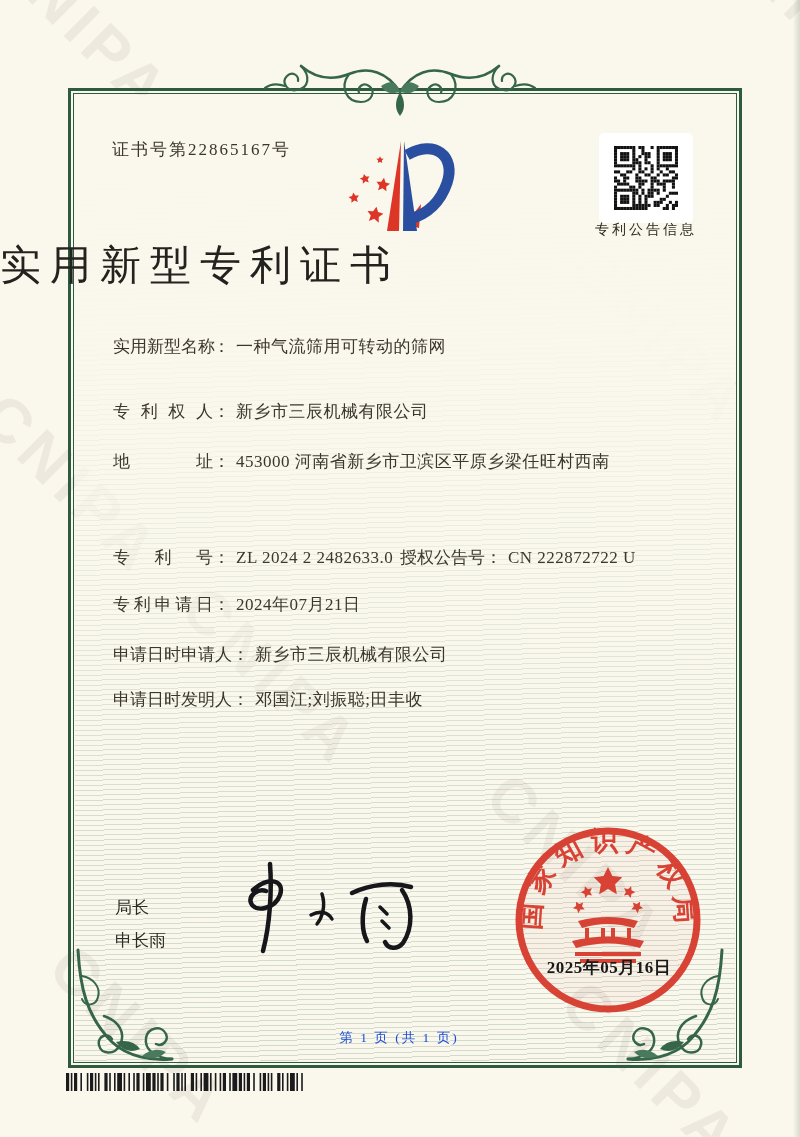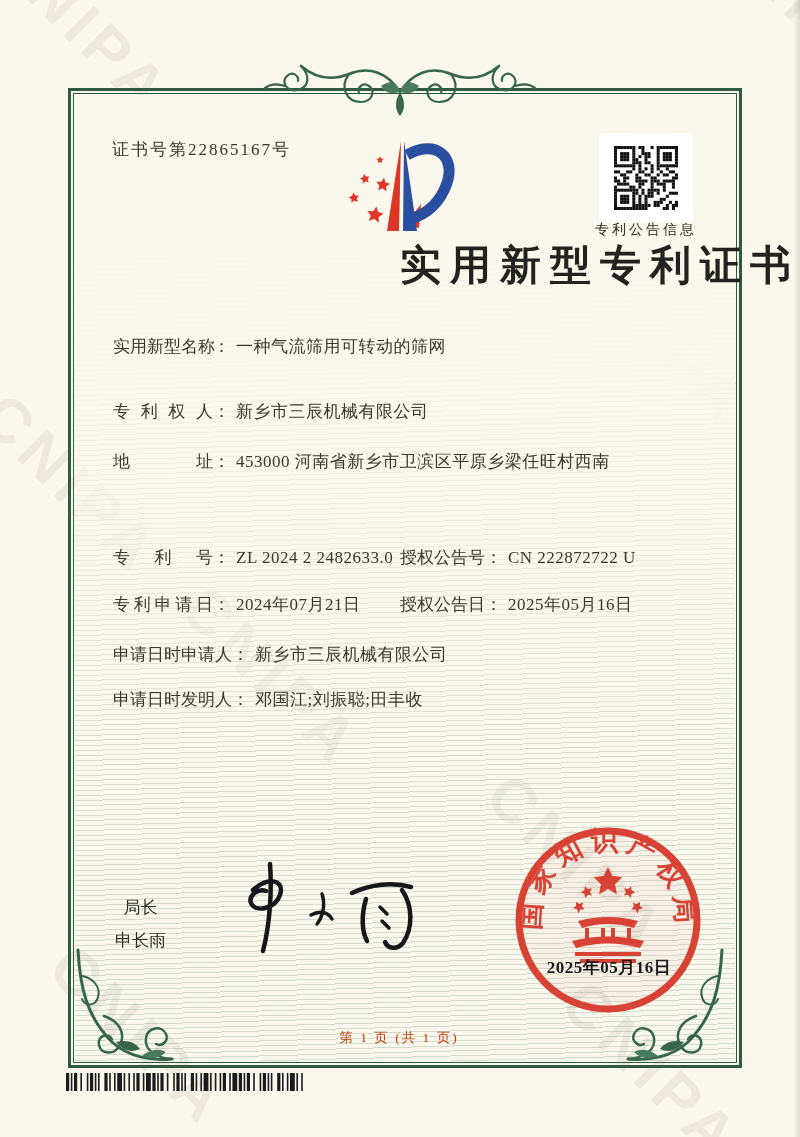--- a/index.html
+++ b/index.html
@@ -26,45 +26,45 @@
     position:absolute; inset:4px;
     background:
       linear-gradient(180deg,#faf7ec 0%, rgba(250,247,236,0.95) 26%, rgba(250,247,236,0.55) 50%, rgba(250,247,236,0.12) 72%, rgba(250,247,236,0) 100%),
       repeating-linear-gradient(178.5deg, rgba(118,152,127,0.30) 0px, rgba(118,152,127,0.30) 1px, rgba(118,152,127,0) 1px, rgba(118,152,127,0) 5px);
   }
   .edge-right{position:absolute; top:0; right:0; bottom:0; width:7px;
     background:linear-gradient(90deg, rgba(0,0,0,0) , rgba(88,104,92,0.20)); z-index:9;}
   
   .cert-no{position:absolute; left:112px; top:138px; font-size:17px; letter-spacing:2px; color:#3a362e; z-index:4;}
   .title{
-    position:absolute; left:0; right:0; top:238px; text-align:right;
-    font-size:41px; font-weight:bold; letter-spacing:9px; color:#24221e; z-index:4;
+    position:absolute; left:0; right:0; top:238px; text-align:left;
+    font-size:41px; font-weight:normal; letter-spacing:9px; color:#24221e; z-index:4;
   }
   .qr-panel{position:absolute; left:599px; top:133px; width:94px; height:90px; background:#fff; border-radius:5px; z-index:4;}
   .qr-caption{position:absolute; left:581px; top:221px; width:130px; text-align:center; font-size:14px; letter-spacing:3px; color:#2c2a25; z-index:4;}
   
   .frow{position:absolute; left:113px; width:630px; font-size:17px; color:#3b372f; z-index:4; white-space:nowrap;}
   .flabel{display:inline-block; width:100px; text-align:justify; text-align-last:justify; vertical-align:top;}
   .fcolon{display:inline-block; margin-right:6px;}
   .fvalue{letter-spacing:0.5px;}
   .fright{position:absolute; left:287px; top:0; white-space:nowrap;}
   .plain-label{display:inline-block;}
   .statement{
     position:absolute; left:92px; top:764px; width:620px; z-index:4;
     font-size:15.5px; line-height:30px; text-align:justify; text-indent:2em;
     letter-spacing:1.2px; color:#44403a;
   }
   .officer{position:absolute; left:115px; top:891px; z-index:4;
-    font-family:"Liberation Sans","DejaVu Sans",sans-serif; font-size:17px; color:#2e2c27; line-height:33px;text-align:center;}
+    font-family:"Liberation Sans","DejaVu Sans",sans-serif; font-size:17px; color:#2e2c27; line-height:33px;}
   .sig-svg{position:absolute; left:225px; top:858px; z-index:5;}
   .seal-svg{position:absolute; left:508px; top:820px; z-index:5; opacity:0.94;}
   .seal-date{position:absolute; left:540px; top:956px; width:138px; text-align:center;
     font-size:17px; font-weight:bold; color:#191919; z-index:6; letter-spacing:0.5px;}
   .footer{position:absolute; left:0; right:16px; top:1029px; text-align:center;
-    font-size:13.5px; letter-spacing:2px; color:#c2410c; z-index:4;padding-left:14px;}
+    font-size:13.5px; letter-spacing:2px; color:#1d4ed8; z-index:4;padding-left:14px;}
   .barcode{position:absolute; left:66px; top:1073px; z-index:4;}
   .logo-svg{position:absolute; left:340px; top:134px; z-index:4;}
   .orn-top{position:absolute; left:263px; top:52px; z-index:3;}
   .orn-bl{position:absolute; left:72px; top:948px; z-index:3;}
   .orn-br{position:absolute; left:622px; top:948px; z-index:3; transform:scaleX(-1);}
 </style>
 </head>
 <body>
 
 <div class="page">
@@ -388,23 +388,20 @@
     <span class="flabel">地址</span><span class="fcolon">：</span><span class="fvalue">453000 河南省新乡市卫滨区平原乡梁任旺村西南</span>
   </div>
   <div class="frow" style="top:546px;">
     <span class="flabel">专利号</span><span class="fcolon">：</span><span class="fvalue">ZL 2024 2 2482633.0</span>
     <span class="fright">
       <span class="plain-label">授权公告号</span><span class="fcolon">：</span><span class="fvalue">CN 222872722 U</span>
     </span>
   </div>
   <div class="frow" style="top:593px;">
     <span class="flabel">专利申请日</span><span class="fcolon">：</span><span class="fvalue">2024年07月21日</span>
-    <span class="fright">
-      <span class="plain-label">授权公告日</span><span class="fcolon">：</span><span class="fvalue">2025年05月16日</span>
-    </span>
   </div>
   <div class="frow" style="top:643px;">
     <span class="plain-label">申请日时申请人</span><span class="fcolon">：</span><span class="fvalue">新乡市三辰机械有限公司</span>
   </div>
   <div class="frow" style="top:688px;">
     <span class="plain-label">申请日时发明人</span><span class="fcolon">：</span><span class="fvalue">邓国江;刘振聪;田丰收</span>
   </div>
 
 
   <div class="officer">

